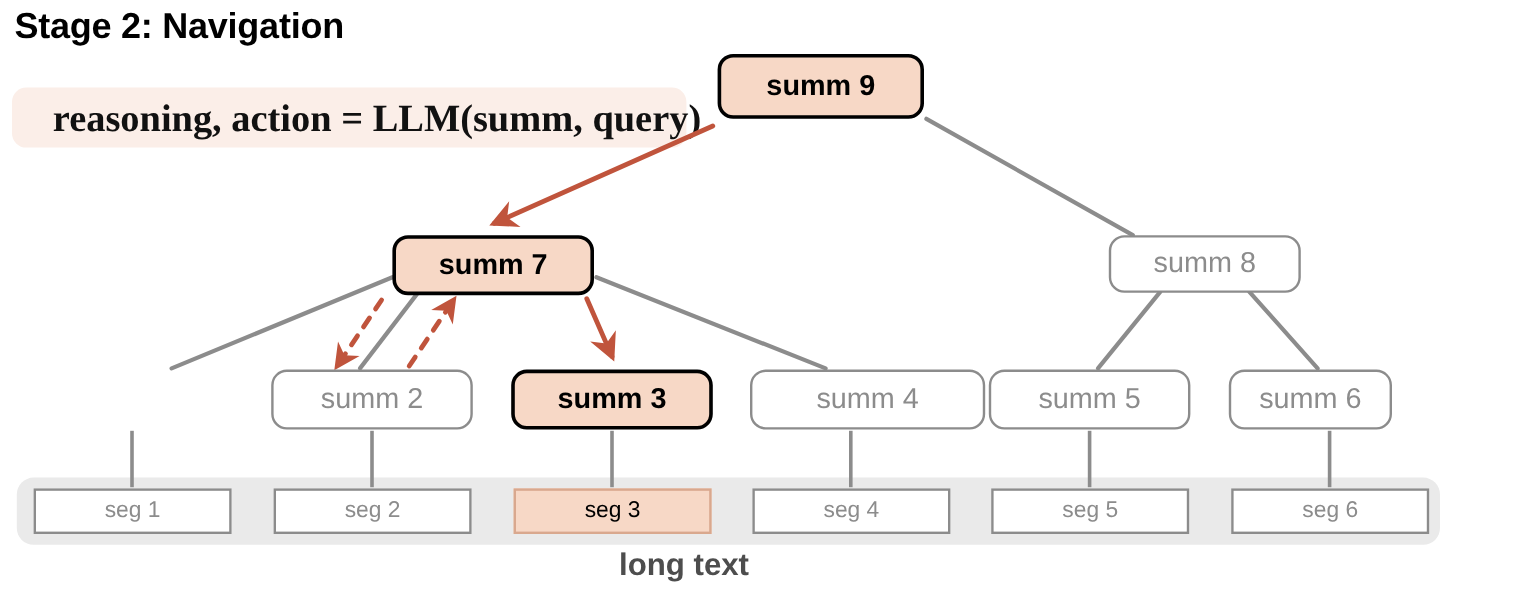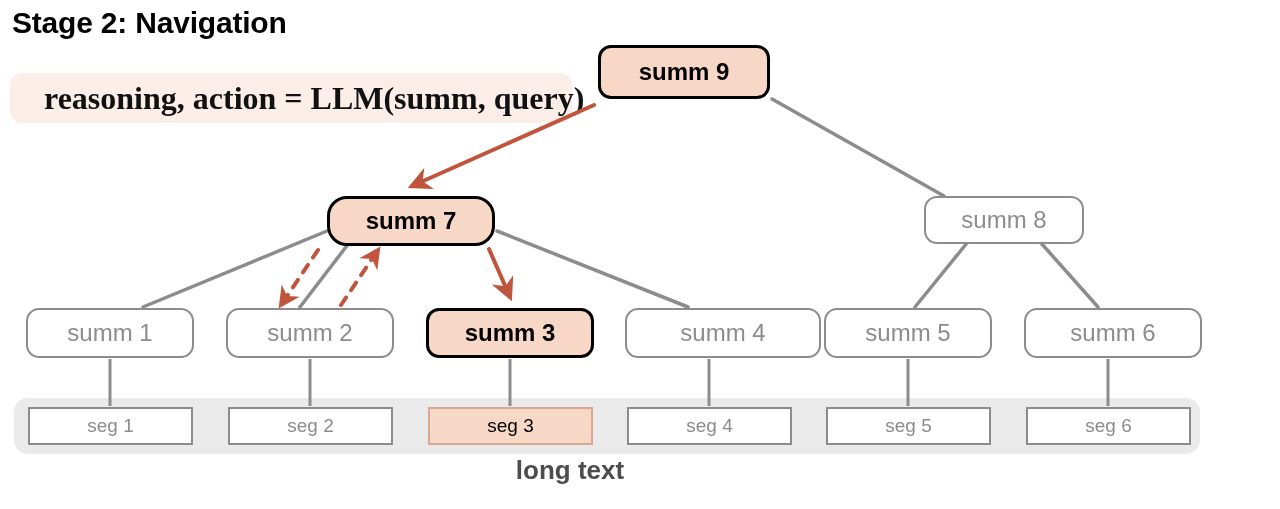--- a/index.html
+++ b/index.html
@@ -173,43 +173,40 @@
     <g stroke="#c0543c" stroke-width="4" stroke-linecap="round" fill="none" stroke-dasharray="9 9">
       <line x1="318" y1="250" x2="281" y2="305" marker-end="url(#ah-dash)"></line>
       <line x1="341" y1="305" x2="378" y2="250" marker-end="url(#ah-dash)"></line>
     </g>
   </svg>
 
   <div class="node active" style="left:598px; top:45px; width:172px; height:54px;">
     <span>summ 9</span>
   </div>
 
-  <div class="node active" style="left:327px; top:196px; width:168px; height:50px;border-radius:20px;">
+  <div class="node active" style="left:327px; top:196px; width:168px; height:50px;">
     <span>summ 7</span>
   </div>
   <div class="node inactive" style="left:924px; top:196px; width:160px; height:48px;">
     <span>summ 8</span>
   </div>
 
-  <div class="node inactive" style="left:26px; top:308px; width:168px; height:50px;">
-    <span>summ 1</span>
-  </div>
   <div class="node inactive" style="left:226px; top:308px; width:168px; height:50px;">
     <span>summ 2</span>
   </div>
   <div class="node active" style="left:426px; top:308px; width:168px; height:50px;">
     <span>summ 3</span>
   </div>
   <div class="node inactive" style="left:625px; top:308px; width:196px; height:50px;">
     <span>summ 4</span>
   </div>
   <div class="node inactive" style="left:824px; top:308px; width:168px; height:50px;">
     <span>summ 5</span>
   </div>
-  <div class="node inactive" style="left:1024px; top:308px; width:178px; height:50px;">
+  <div class="node inactive" style="left:1024px; top:308px; width:136px; height:50px;">
     <span>summ 6</span>
   </div>
 
   <div class="seg" style="left:28px; top:407px; width:165px; height:38px;">
     <span>seg 1</span>
   </div>
   <div class="seg" style="left:228px; top:407px; width:165px; height:38px;">
     <span>seg 2</span>
   </div>
   <div class="seg highlight" style="left:428px; top:407px; width:165px; height:38px;">

